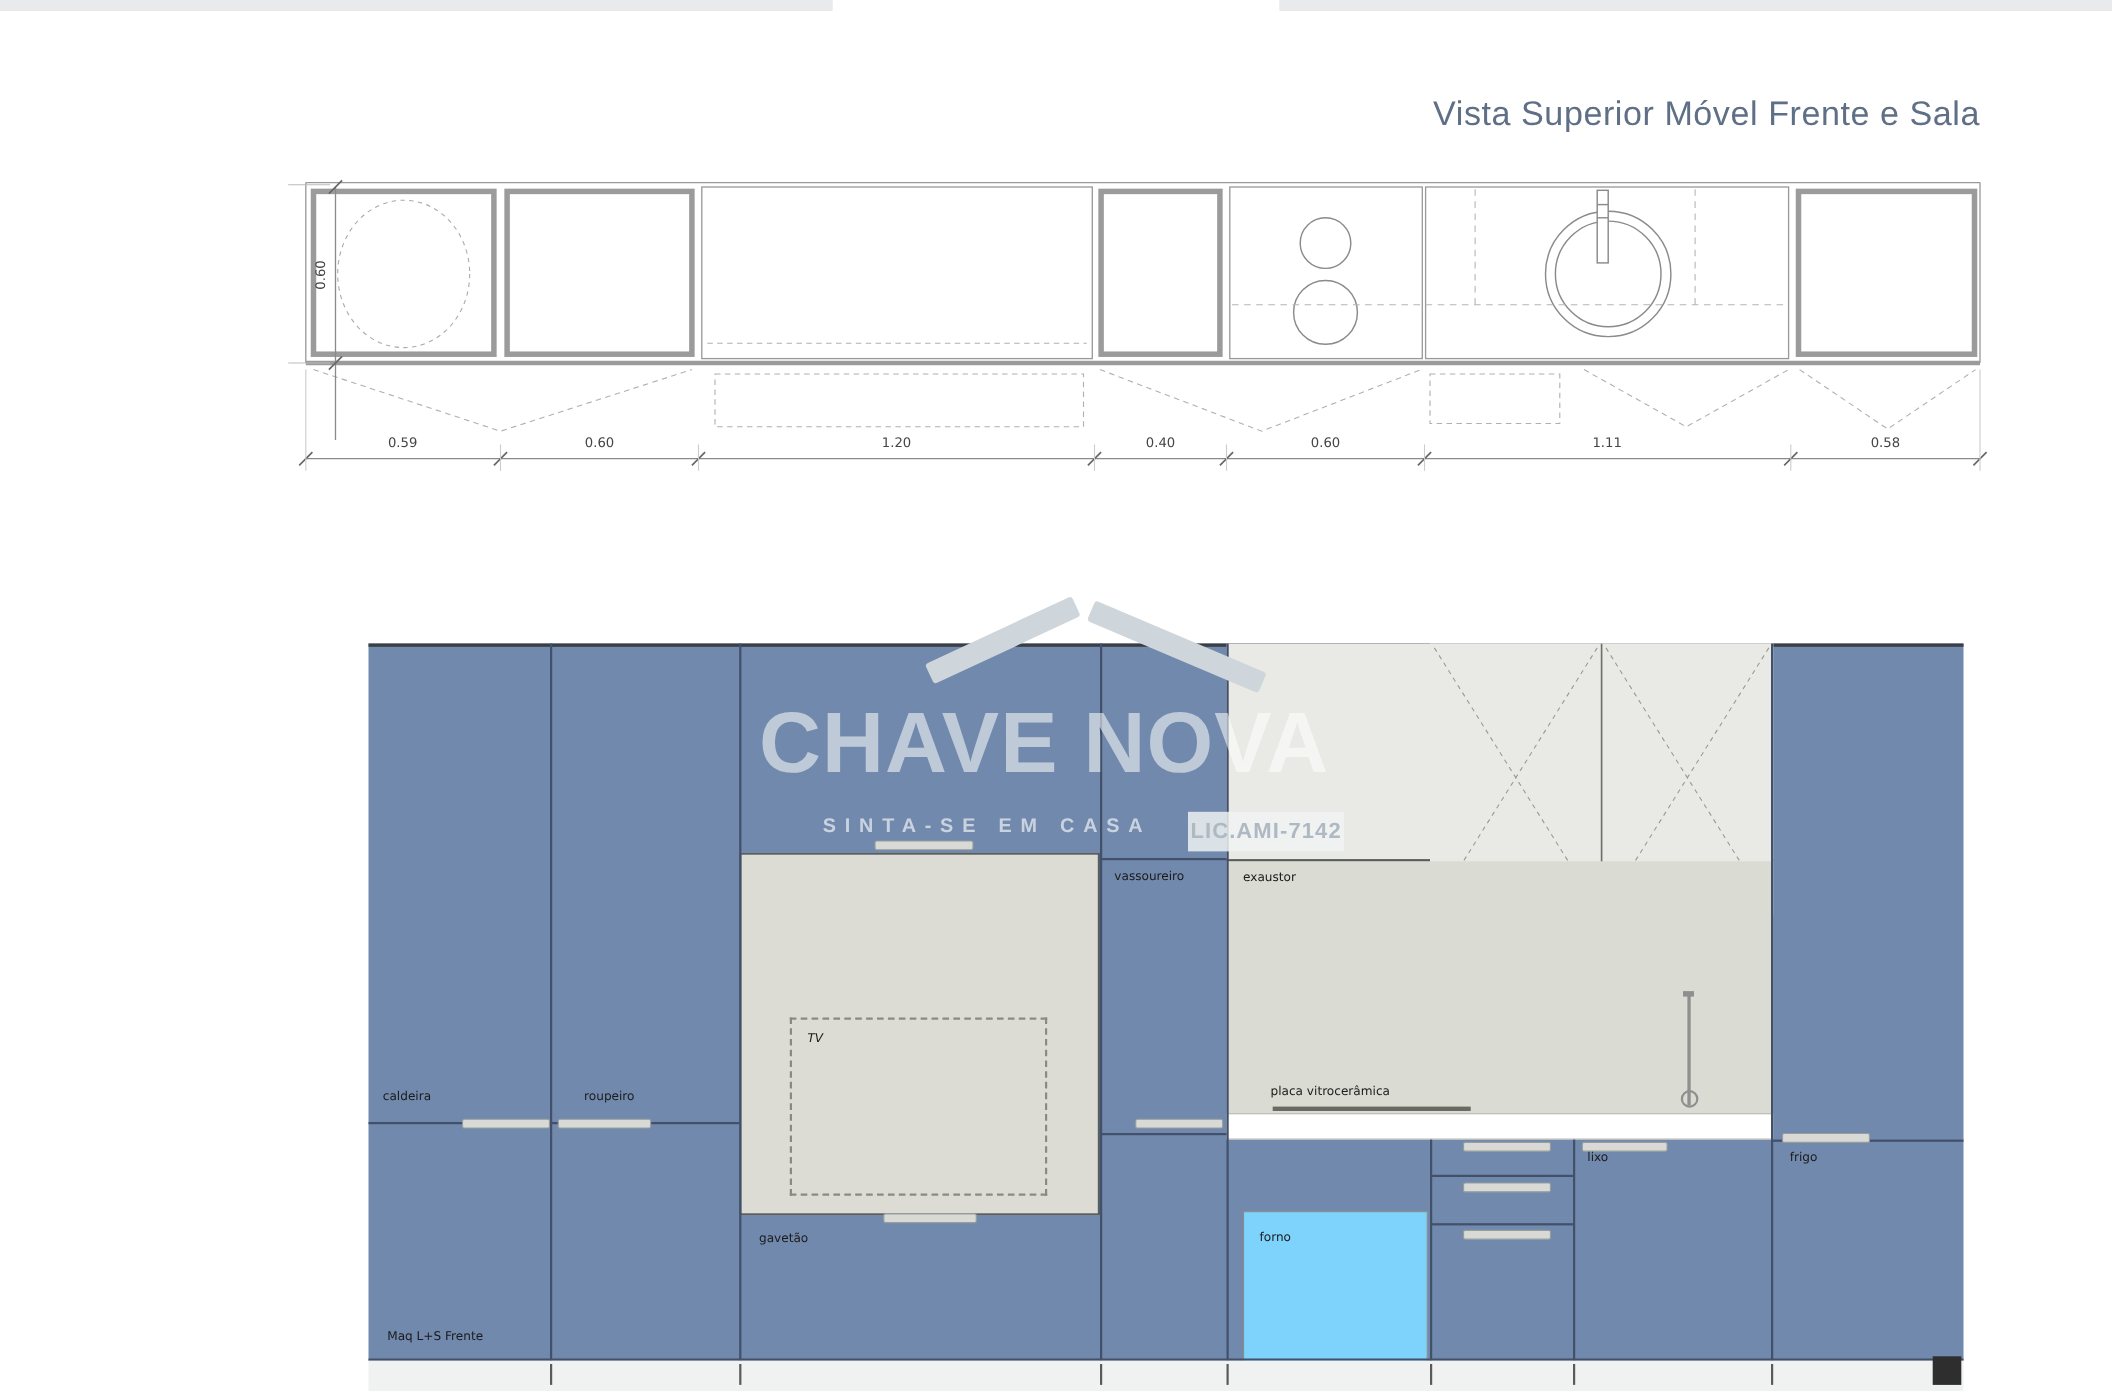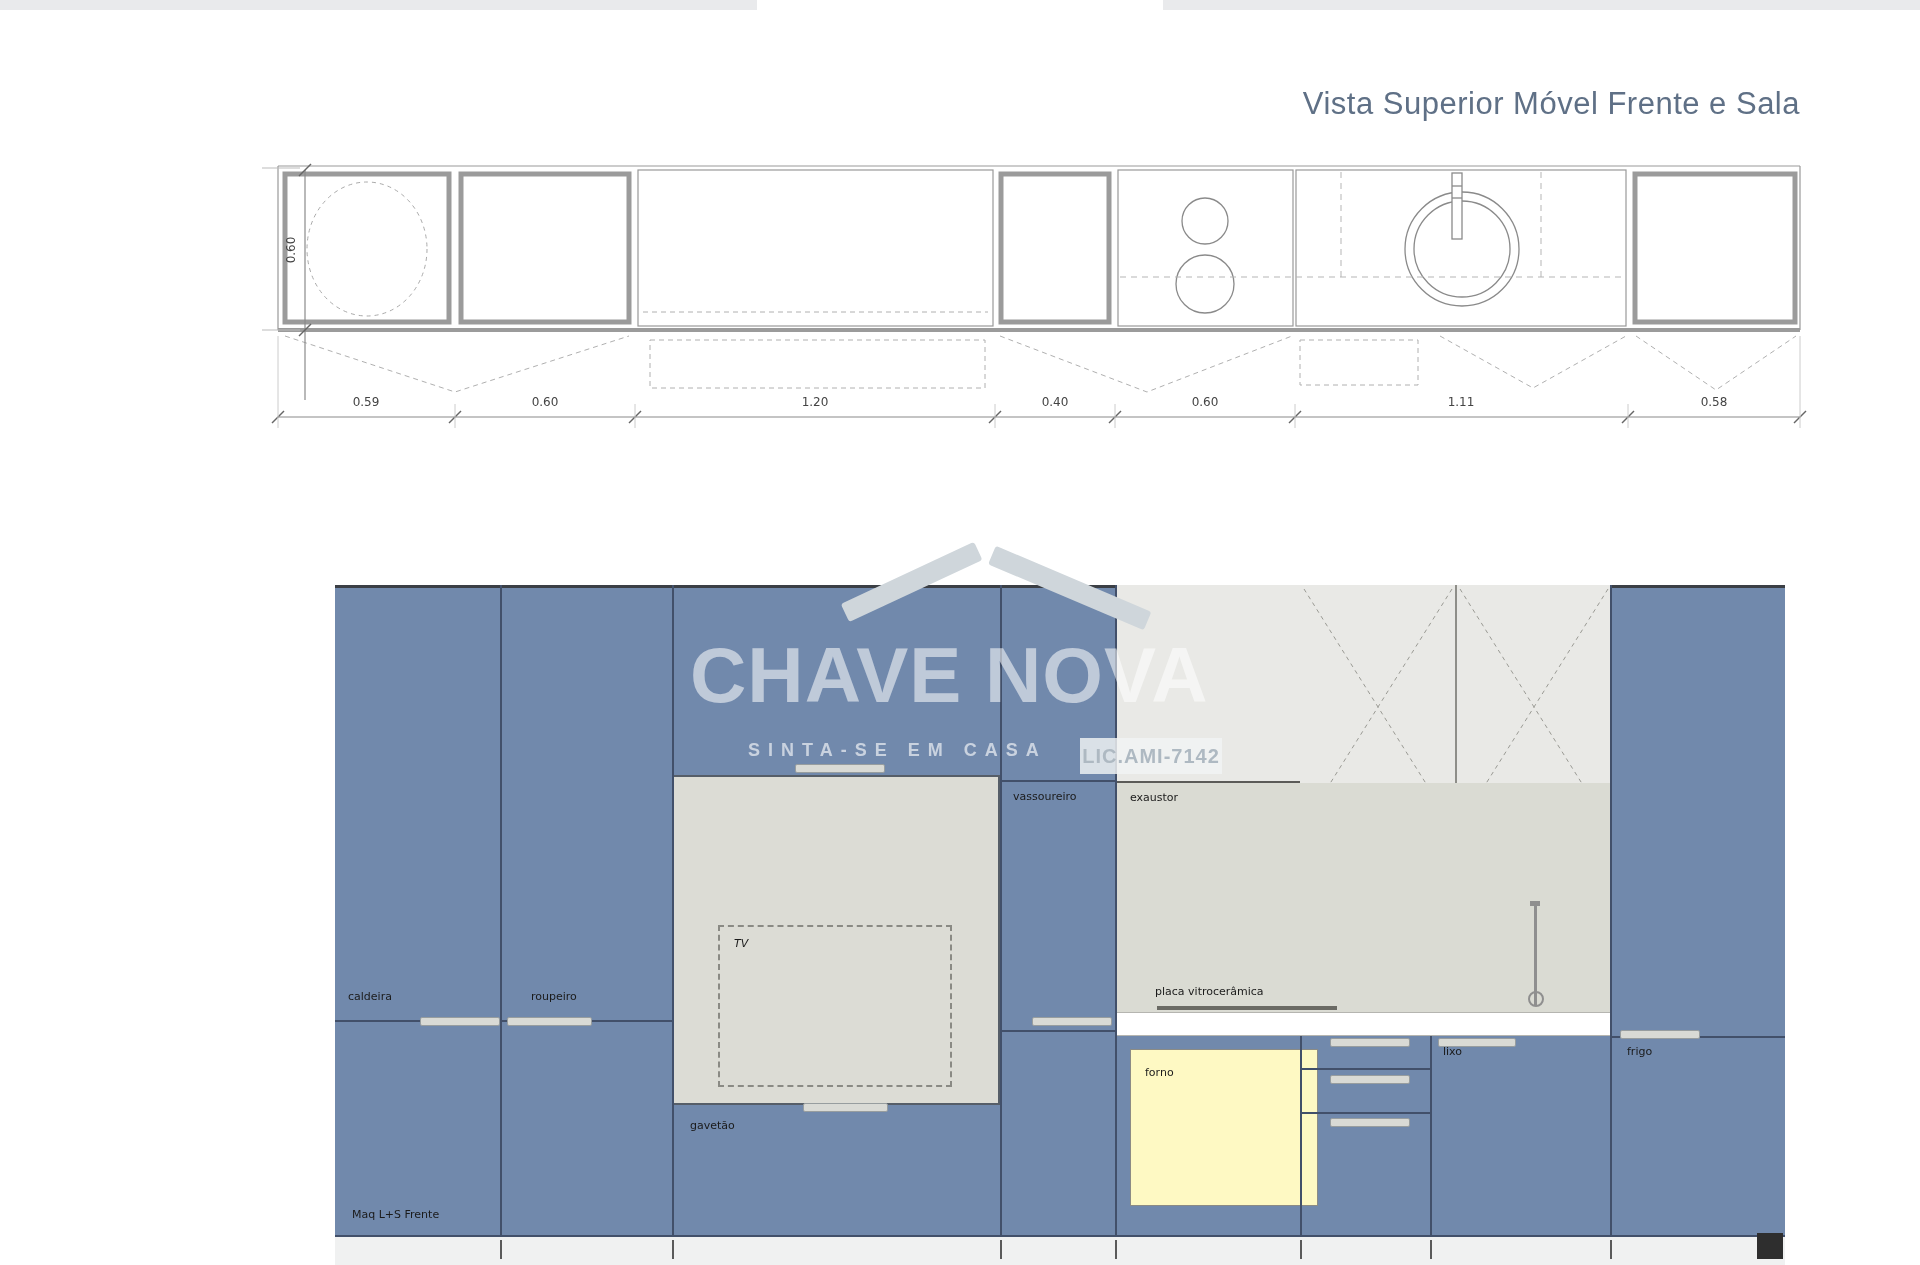--- a/index.html
+++ b/index.html
@@ -165,21 +165,21 @@
     <div class="panel" style="left:780px;top:427px;width:497px;height:24px;background:#ffffff;border:1px solid #b5b5b0;"></div>
     <span class="lbl" style="left:820px;top:400px;">placa vitrocerâmica</span>
     <div class="panel" style="left:822px;top:421px;width:180px;height:4px;background:#6a6a64;"></div>
 
     <div class="panel" style="left:337px;top:190px;width:328px;height:330px;background:#dcdcd5;border:2px solid #565e68;">
       <div class="tv-dash" style="left:44px;top:148px;width:234px;height:162px;">
         <span class="lbl" style="left:14px;top:10px;">TV</span>
       </div>
     </div>
 
-    <div class="panel" style="left:795px;top:464px;width:188px;height:157px;background:#fef9c3;border:1px solid #8b8b85;">
+    <div class="panel" style="left:795px;top:516px;width:168px;height:157px;background:#7dd3fc;border:1px solid #8b8b85;">
       <span class="lbl" style="left:14px;top:16px;">forno</span>
     </div>
 
     <div class="vl" style="left:165px;top:0;height:652px;"></div>
     <div class="vl" style="left:337px;top:0;height:652px;"></div>
     <div class="vl" style="left:665px;top:0;height:652px;"></div>
     <div class="vl" style="left:780px;top:0;height:652px;"></div>
     <div class="vl" style="left:1275px;top:0;height:652px;"></div>
     <div class="vl" style="left:965px;top:451px;height:201px;"></div>
     <div class="vl" style="left:1095px;top:451px;height:201px;"></div>

